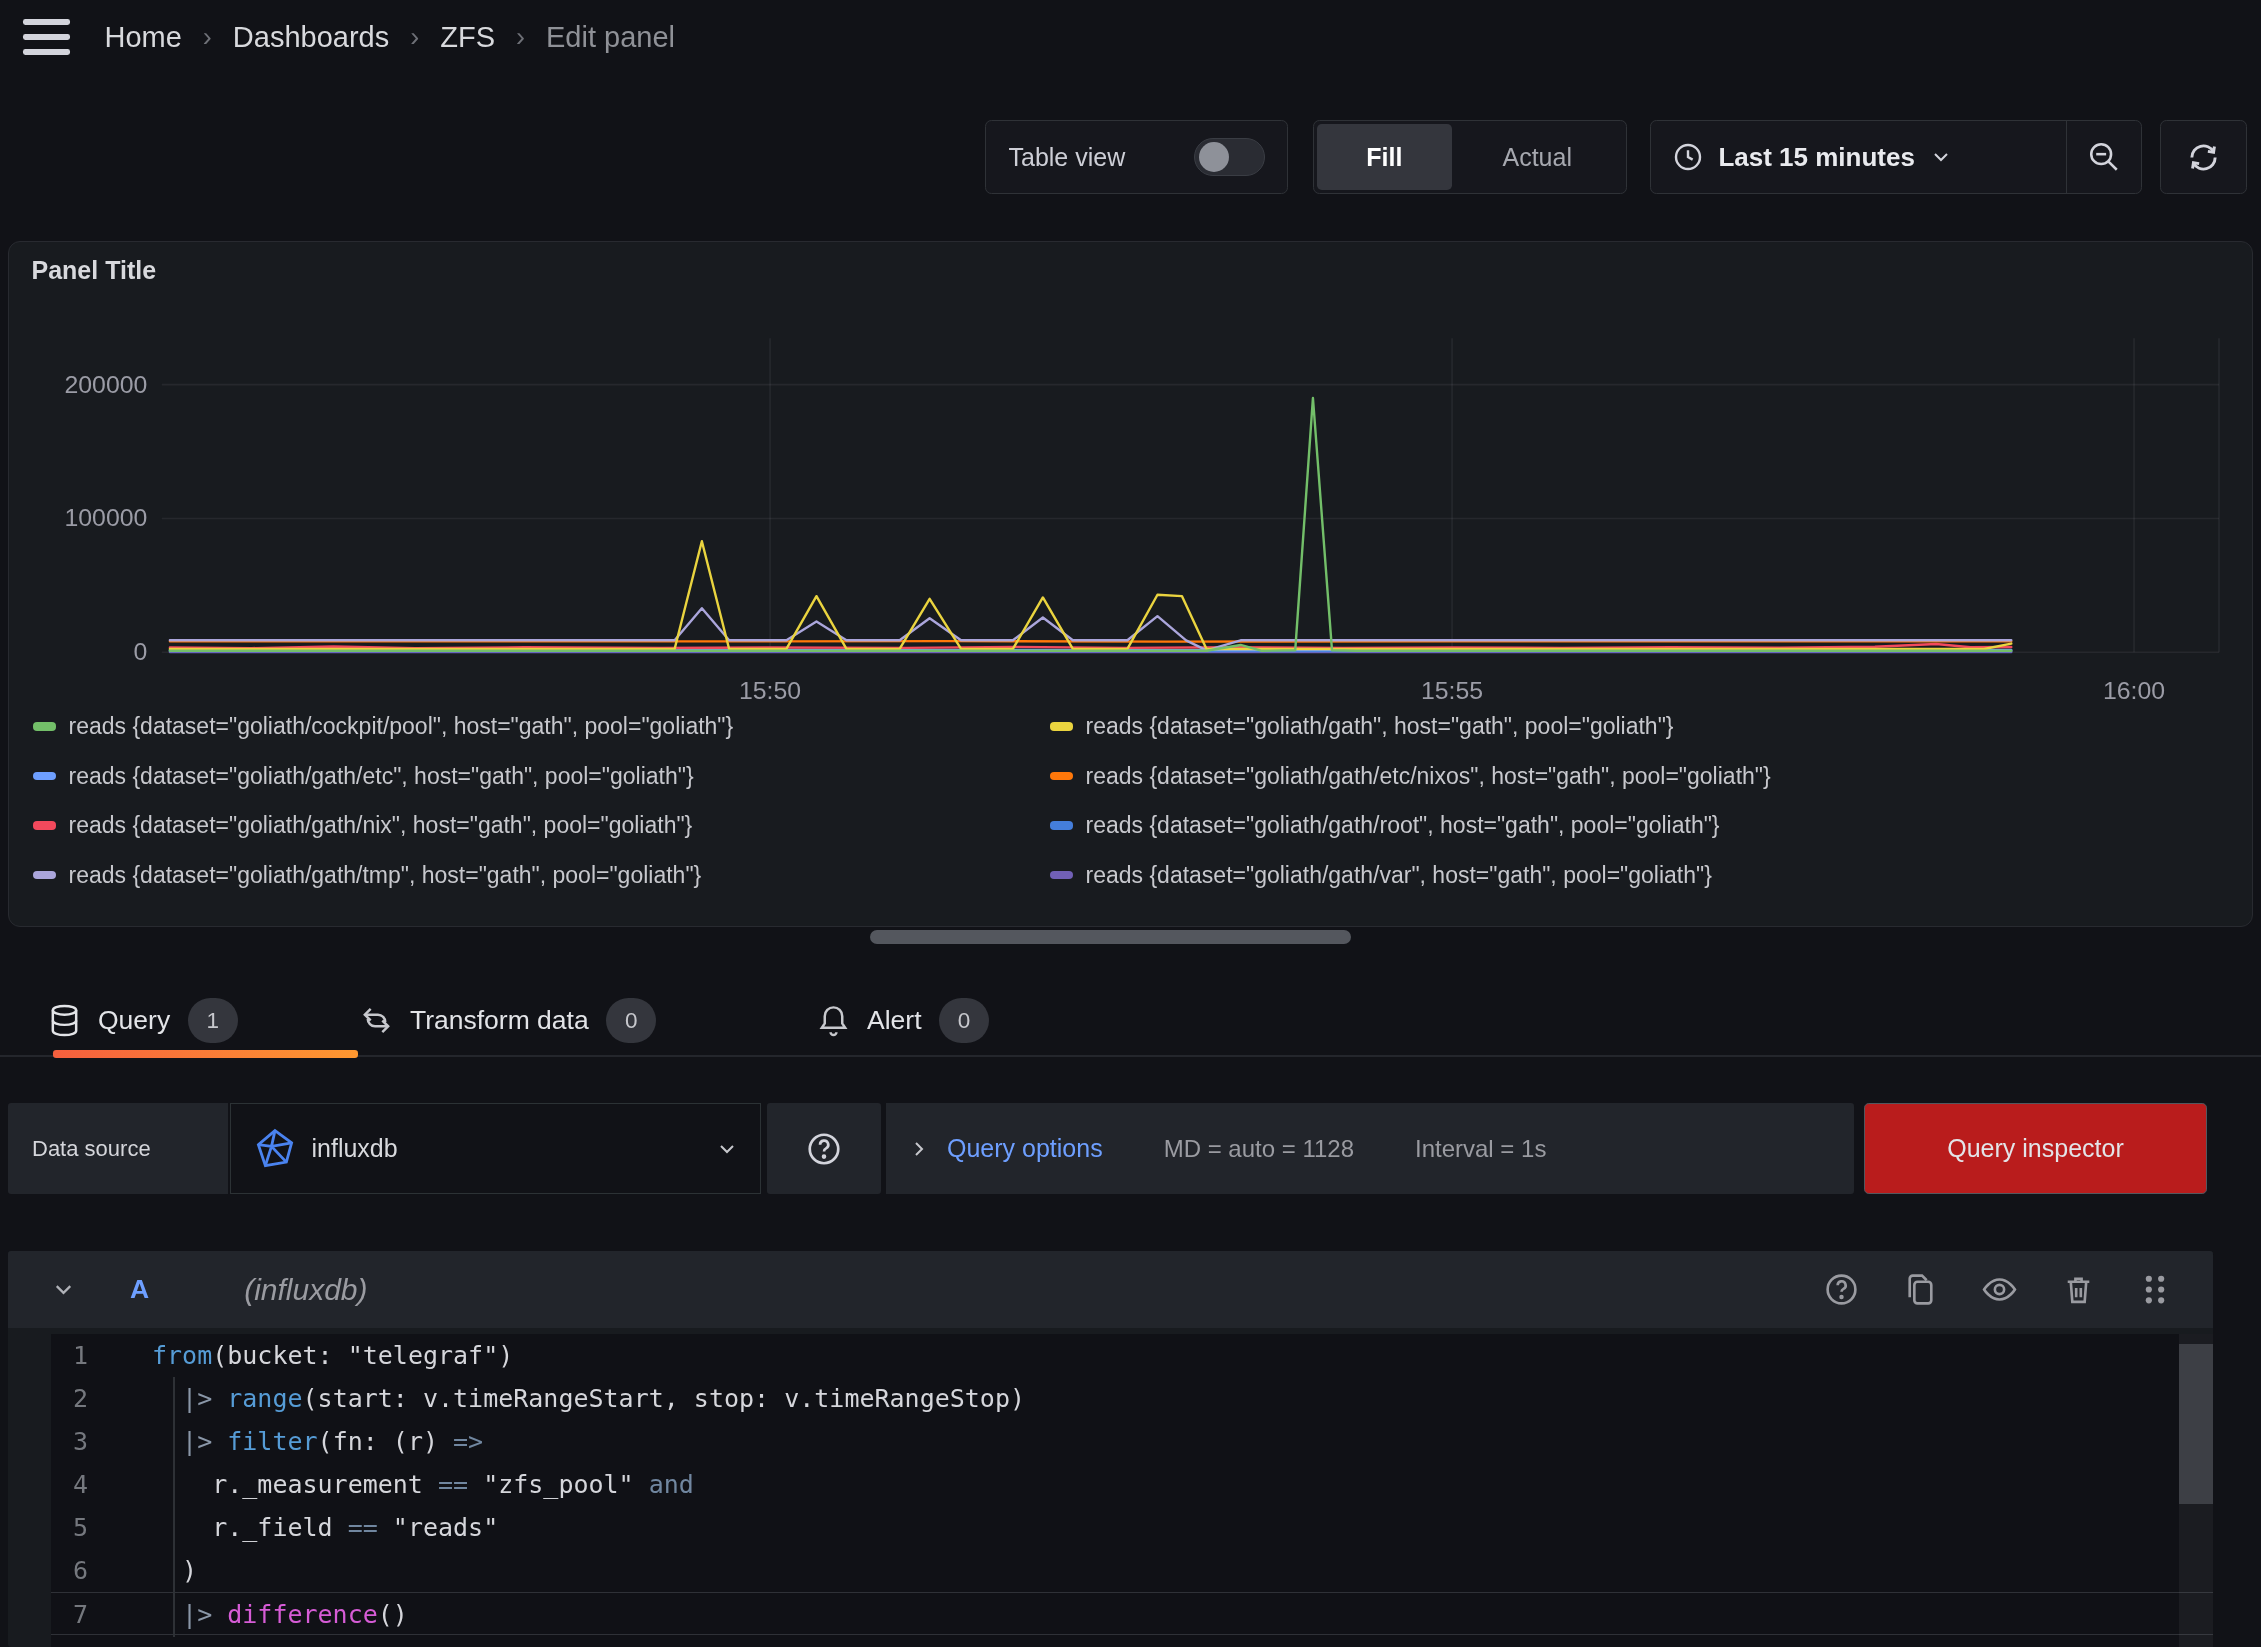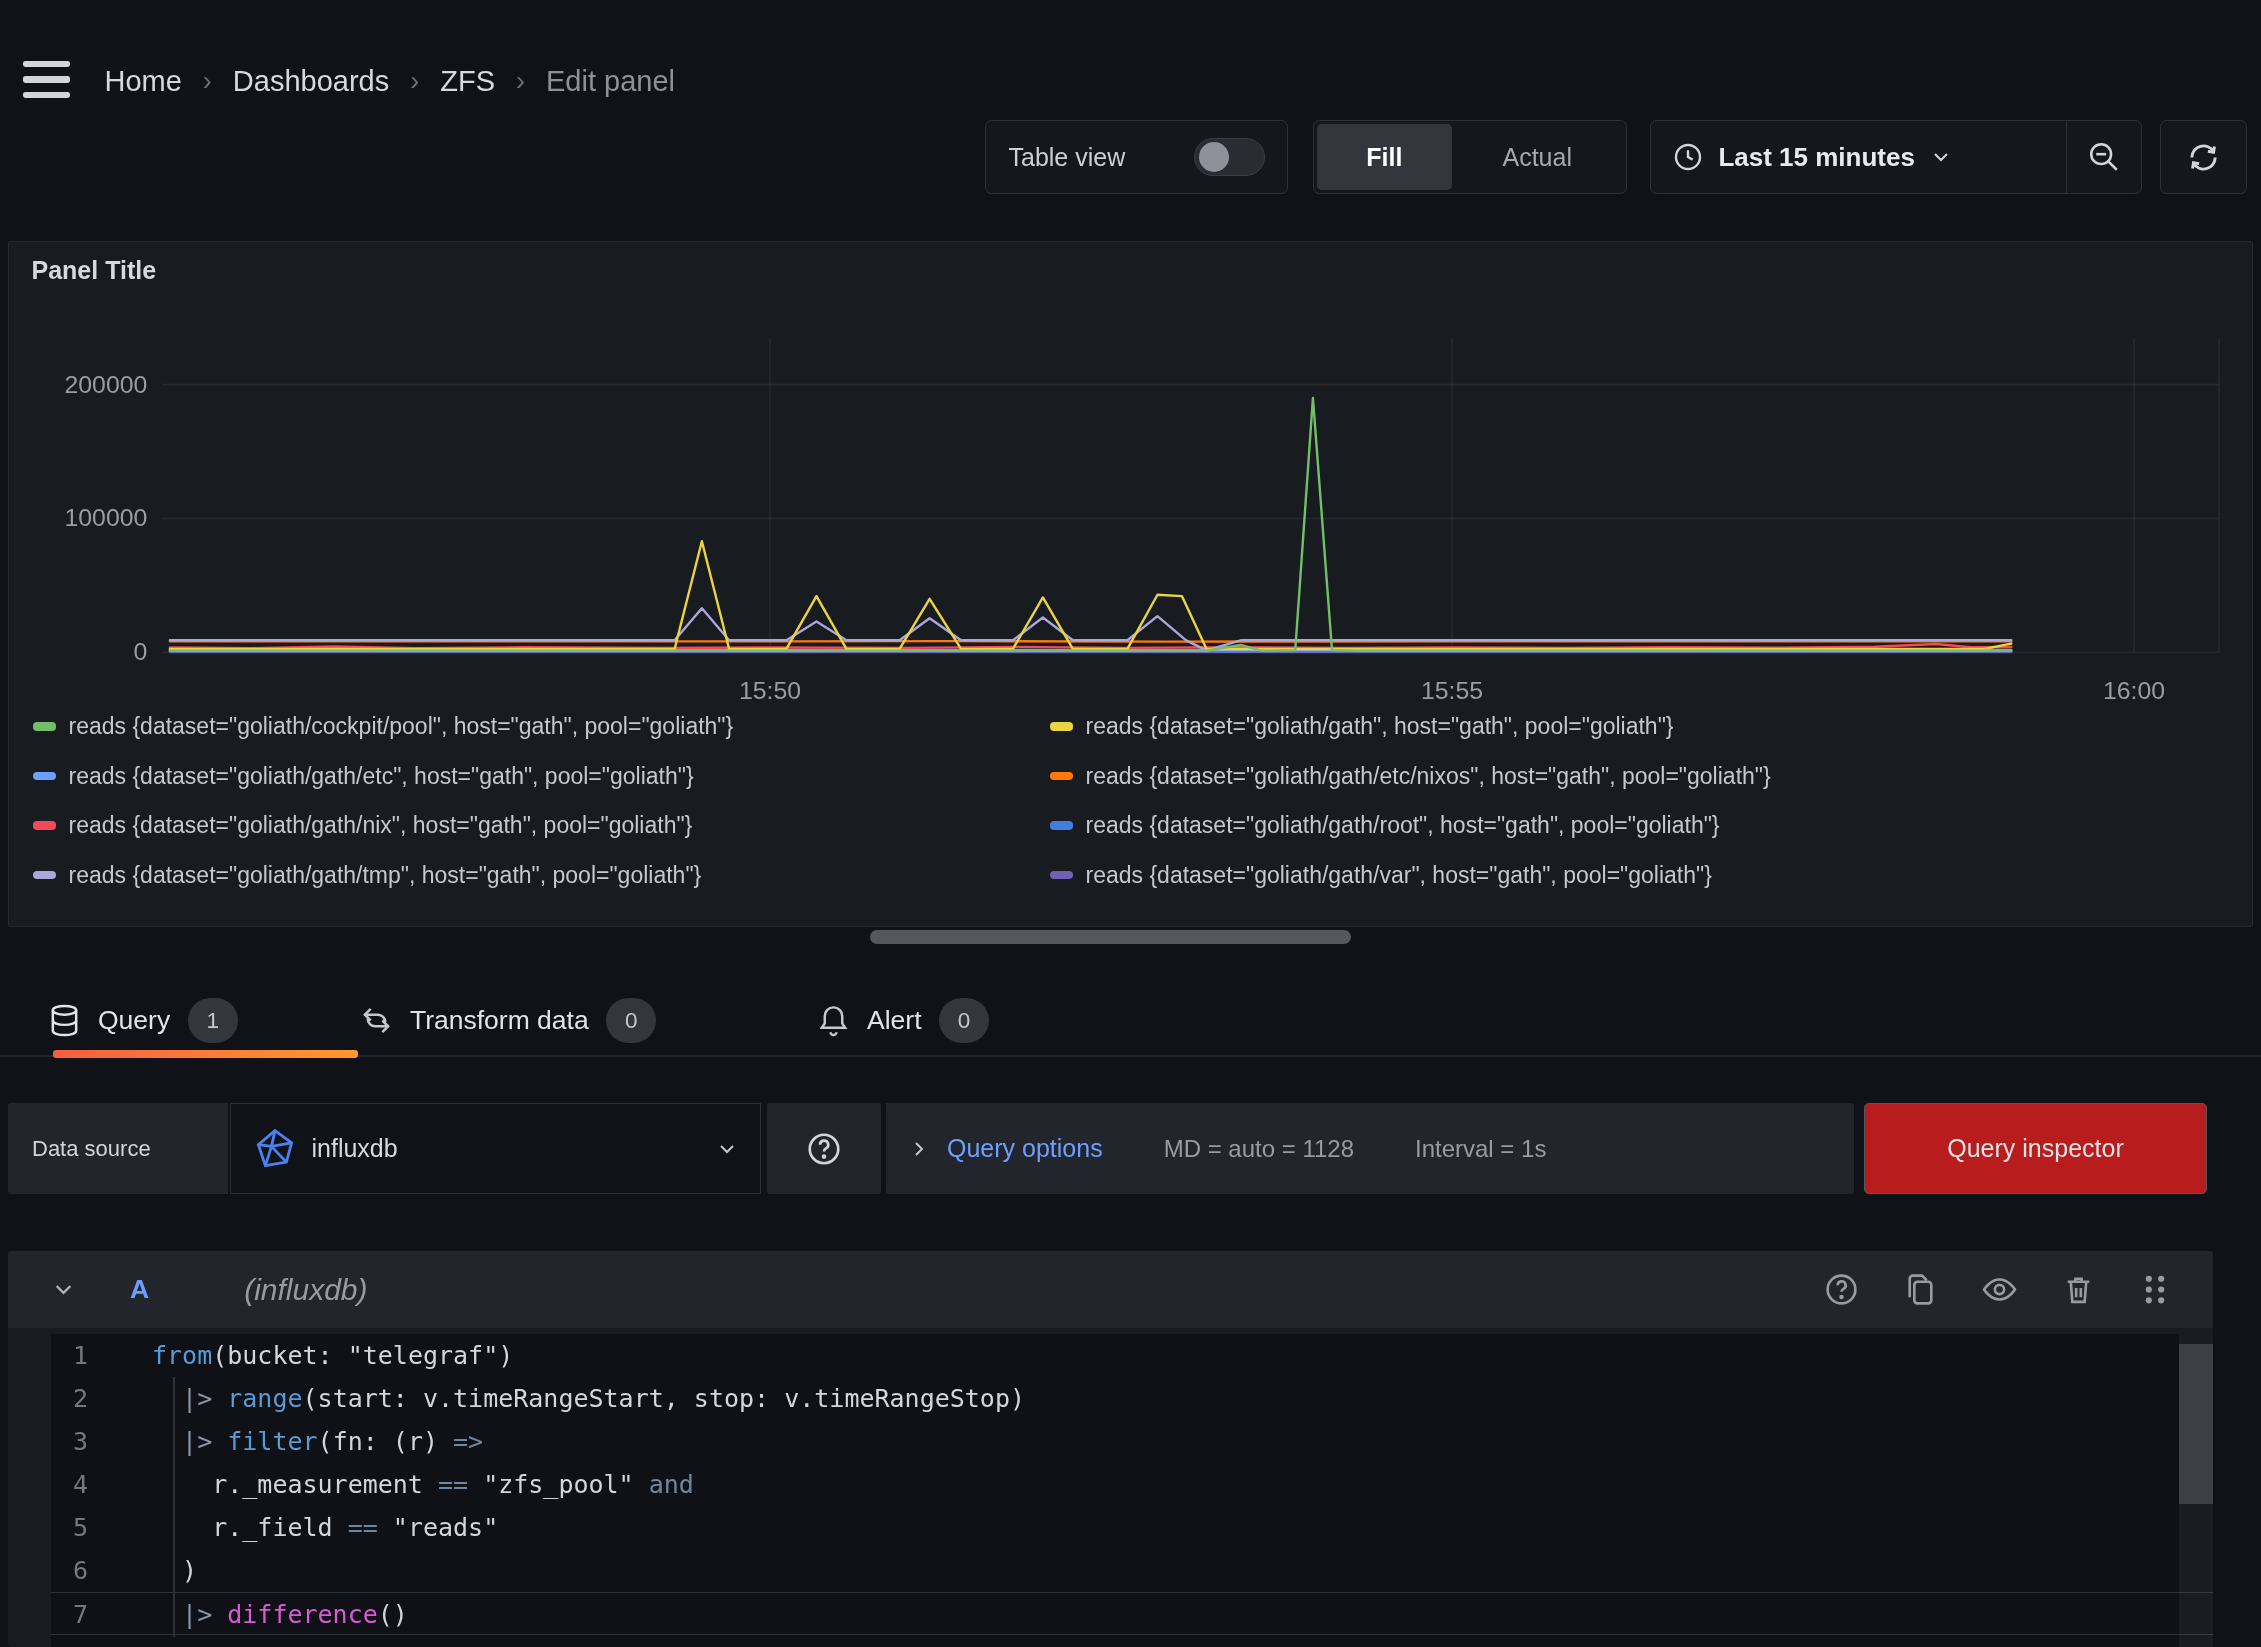--- a/index.html
+++ b/index.html
@@ -2,21 +2,21 @@
 <html style="font-size:13px"><head>
 <meta charset="utf-8">
 <style>
   * { margin:0; padding:0; box-sizing:border-box; }
   html,body { width:2261px; height:1647px; background:#111217; overflow:hidden;
               font-family:"Liberation Sans", sans-serif; color:#D5D6DB; }
   .abs { position:absolute; }
   #stage { position:relative; width:2261px; height:1647px; background:#111217; }
 
   
-  #topnav { left:0; top:0; width:2261px; height:74px; display:flex; align-items:flex-end;margin-top:24px; }
+  #topnav { left:0; top:0; width:2261px; height:74px; display:flex; align-items:center; }
   #burger { width:47px; height:37px; margin-left:22.5px; display:flex; flex-direction:column; justify-content:space-between; cursor:pointer; }
   #burger i { display:block; height:6.4px; border-radius:2.4px; background:#D3D4DC; }
   #breadcrumb { display:flex; align-items:center; margin-left:35px; font-size:29px; }
   #breadcrumb .bc { color:#D8D9DD; cursor:pointer; }
   #breadcrumb .sep { color:#6E7077; margin:0 21px; font-size:27px; }
   #breadcrumb .cur { color:#8F9197; }
 
   
   .tbtn { position:absolute; top:120px; height:74px; border:0.8px solid #2F3237; border-radius:6.4px;
           background:#16171D; display:flex; align-items:center; }
@@ -31,21 +31,21 @@
   #grp-time { left:1650px; width:492px; }
   #grp-time .timebody { flex:1; display:flex; align-items:center; padding:0 21px; cursor:pointer; }
   #grp-time .timetext { font-size:26px; font-weight:bold; color:#E9EAEE; margin:0 14.4px 0 14.4px; white-space:nowrap; }
   #grp-time .divider { width:0.8px; height:72px; background:#2F3237; }
   #btn-zoomout { width:74px; height:72px; display:flex; align-items:center; justify-content:center; cursor:pointer; }
   #btn-refresh { left:2160px; width:87px; justify-content:center; cursor:pointer; }
   .icon { display:inline-flex; }
 
   
   #panel { left:8px; top:241px; width:2245px; height:686px; background:#181B1F;
-           border:0.8px solid #282A30; border-radius:2px; overflow:hidden; }
+           border:0.8px solid #282A30; border-radius:12px; overflow:hidden; }
   #panel-title { position:absolute; left:22.5px; top:14.4px; font-size:25px; font-weight:bold; color:#D8D9DD; }
   #chart-svg { position:absolute; left:0; top:0; }
   #legend { position:absolute; left:24px; top:471px; width:2200px;
             display:grid; grid-template-columns:45.5% 1fr; row-gap:22.5px; column-gap:16px; }
   .leg-item { display:flex; align-items:center; font-size:23px; color:#C7C8CD; cursor:pointer; white-space:nowrap; }
   .leg-swatch { width:22.5px; height:8.8px; border-radius:4px; margin-right:13px; flex:0 0 auto; }
 
   
   #resize-handle { left:870px; top:930px; width:481px; height:14.4px; border-radius:7.2px; background:#54575E; cursor:row-resize; }
 

